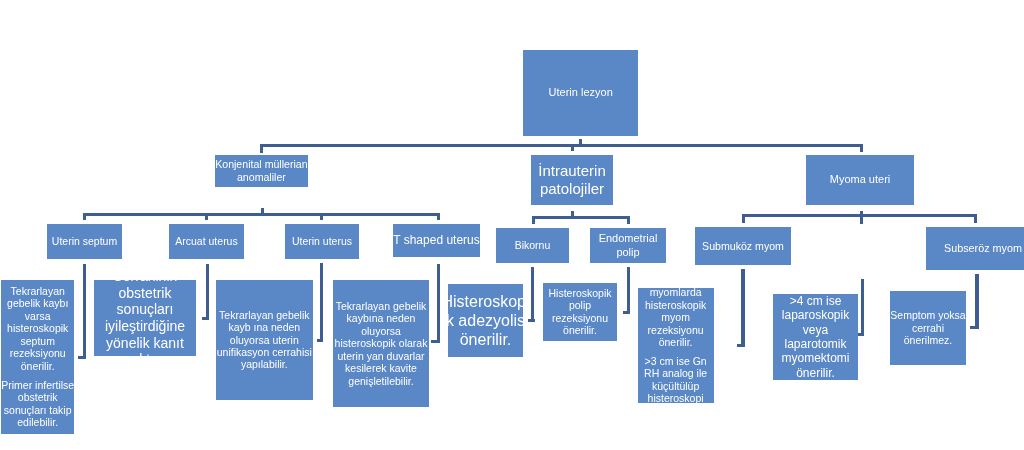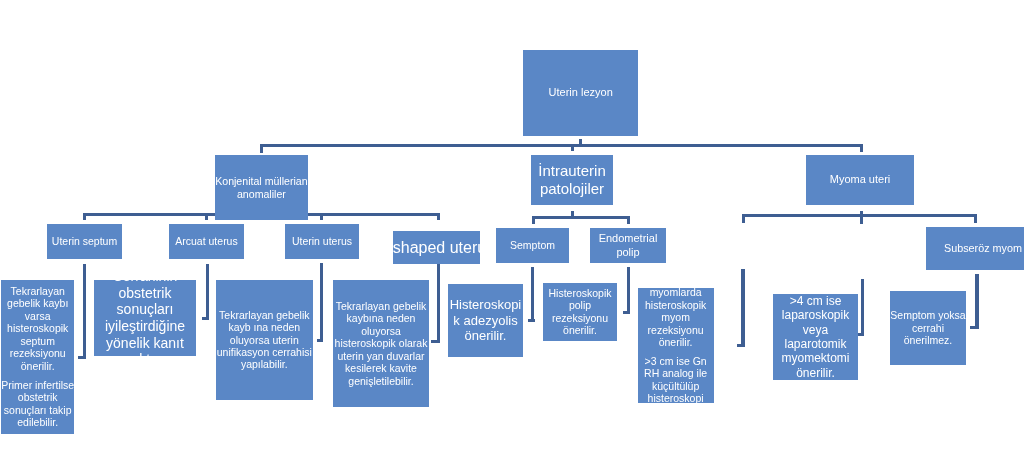--- a/index.html
+++ b/index.html
@@ -53,67 +53,70 @@
   <div class="conn" style="left:622.8px;top:266.5px;width:7.2px;height:3.2px"></div>
   <div class="conn" style="left:741.4px;top:225.2px;width:3.2px;height:77.8px"></div>
   <div class="conn" style="left:736.9px;top:299.8px;width:7.7px;height:3.2px"></div>
   <div class="conn" style="left:860.8px;top:234.7px;width:3.2px;height:57.8px"></div>
   <div class="conn" style="left:852.2px;top:289.3px;width:11.8px;height:3.2px"></div>
   <div class="conn" style="left:975.4px;top:230.3px;width:3.2px;height:54.5px"></div>
   <div class="conn" style="left:969.7px;top:281.6px;width:8.9px;height:3.2px"></div>
   <div class="node node-root" style="left:523px;top:6px;width:115.4px;height:85.5px;font-size:11px">
     <span class="ln">Uterin lezyon</span>
   </div>
-  <div class="node node-l2" style="left:215px;top:111px;width:92.8px;height:65px;font-size:10.6px">
+  <div class="node node-l2" style="left:215px;top:111px;width:92.8px;height:32px;font-size:10.6px">
     <span class="ln">Konjenital müllerian</span>
     <span class="ln">anomaliler</span>
   </div>
   <div class="node node-l2" style="left:531px;top:111px;width:82px;height:50px;font-size:15px">
     <span class="ln">İntrauterin</span>
     <span class="ln">patolojiler</span>
   </div>
   <div class="node node-l2" style="left:806px;top:111px;width:108px;height:50px;font-size:11px">
     <span class="ln">Myoma uteri</span>
   </div>
   <div class="node node-l3" style="left:47px;top:180px;width:75px;height:35px;font-size:10.5px">
     <span class="ln">Uterin septum</span>
   </div>
   <div class="node node-l3" style="left:169px;top:180px;width:75px;height:35px;font-size:10.5px">
     <span class="ln">Arcuat uterus</span>
   </div>
   <div class="node node-l3" style="left:285px;top:180px;width:74px;height:35px;font-size:10.5px">
     <span class="ln">Uterin uterus</span>
   </div>
-  <div class="node node-l3" style="left:393px;top:187px;width:87px;height:33px;font-size:16px">
+  <div class="node node-l3" style="left:393px;top:180px;width:87px;height:33px;font-size:12px">
     <span class="ln">T shaped uterus</span>
   </div>
   <div class="node node-l3" style="left:496px;top:184px;width:73px;height:35px;font-size:10.5px">
-    <span class="ln">Semptom</span>
+    <span class="ln">Bikornu</span>
   </div>
   <div class="node node-l3" style="left:590px;top:184px;width:76px;height:35px;font-size:11px">
     <span class="ln">Endometrial</span>
     <span class="ln">polip</span>
+  </div>
+  <div class="node node-l3" style="left:695px;top:183px;width:96px;height:38px;font-size:10.6px">
+    <span class="ln">Submuköz myom</span>
   </div>
   <div class="node node-l3" style="left:925.5px;top:183px;width:115px;height:43px;font-size:10.8px">
     <span class="ln">Subseröz myom</span>
   </div>
   <div class="node node-note" style="left:1px;top:236px;width:73.4px;height:153.5px;font-size:10.5px">
     <p>Tekrarlayan gebelik kaybı varsa histeroskopik septum rezeksiyonu önerilir.</p>
     <p>Primer infertilse obstetrik sonuçları takip edilebilir.</p>
   </div>
   <div class="node node-note" style="left:94px;top:236px;width:102px;height:76px;font-size:14px">
     <p>Cerrahinin obstetrik sonuçları iyileştirdiğine yönelik kanıt yoktur.</p>
   </div>
   <div class="node node-note" style="left:216px;top:236px;width:96.6px;height:119.5px;font-size:10.5px">
     <p>Tekrarlayan gebelik kayb ına neden oluyorsa uterin unifikasyon cerrahisi yapılabilir.</p>
   </div>
   <div class="node node-note" style="left:333px;top:236px;width:96px;height:127px;font-size:10.5px">
     <p>Tekrarlayan gebelik kaybına neden oluyorsa histeroskopik olarak uterin yan duvarlar kesilerek kavite genişletilebilir.</p>
   </div>
-  <div class="node node-note" style="left:448px;top:240px;width:75px;height:72.6px;font-size:13px">
+  <div class="node node-note" style="left:448px;top:240px;width:75px;height:72.6px;font-size:16px">
     <p>Histeroskopi k adezyolis önerilir.</p>
   </div>
   <div class="node node-note" style="left:543px;top:239px;width:74px;height:57.5px;font-size:10.5px">
     <p>Histeroskopik polip rezeksiyonu önerilir.</p>
   </div>
   <div class="node node-note" style="left:637.6px;top:244px;width:76px;height:115px;font-size:10.5px">
     <p>Tip 0 ve Tip 1 myomlarda histeroskopik myom rezeksiyonu önerilir.</p>
     <p>&gt;3 cm ise Gn RH analog ile küçültülüp histeroskopi önerilir.</p>
   </div>
   <div class="node node-note" style="left:773px;top:250px;width:85px;height:86px;font-size:12px">

